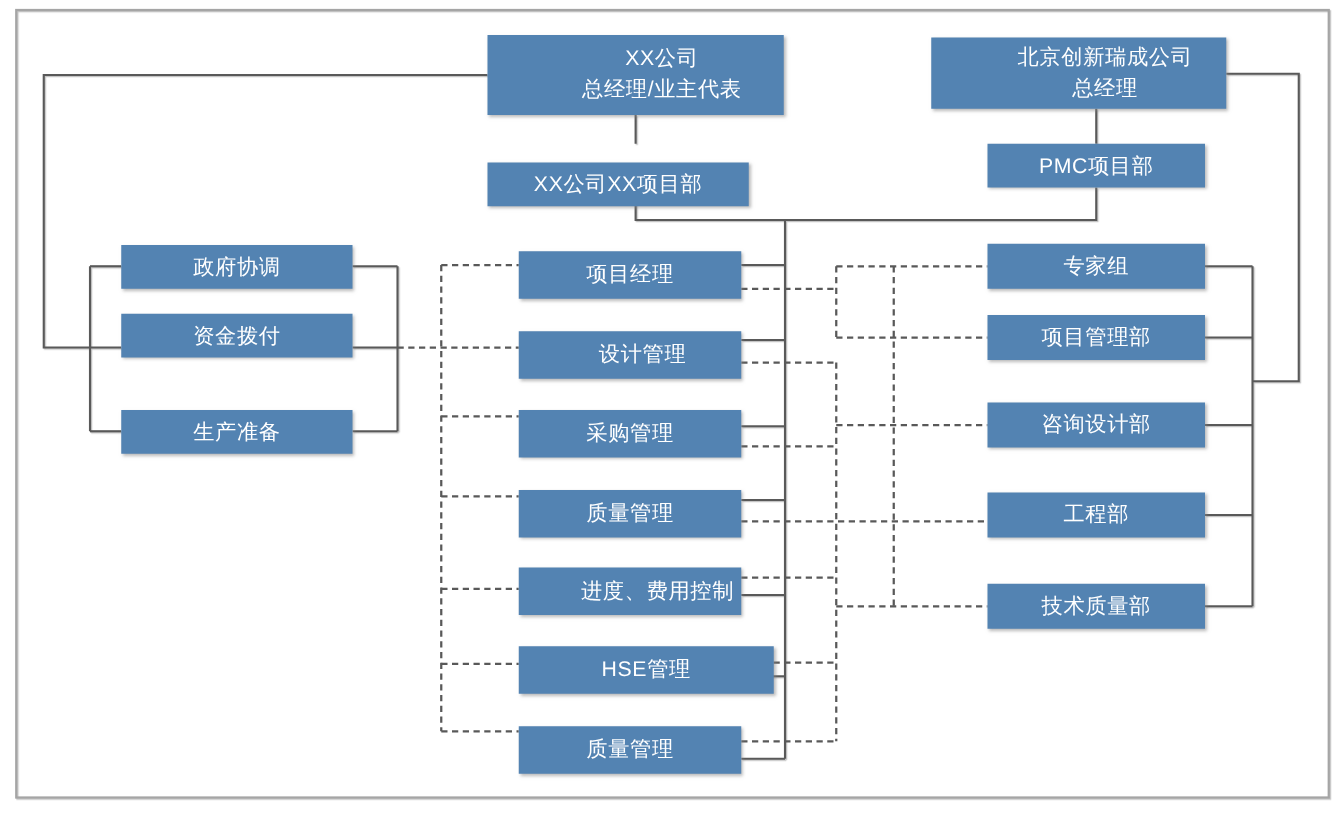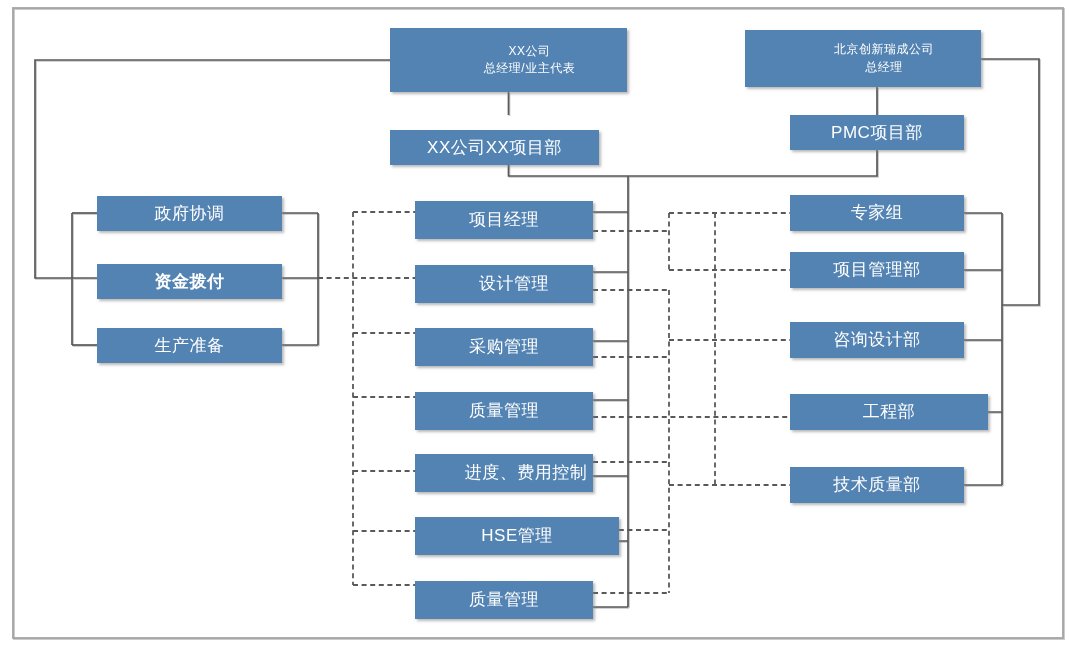--- a/index.html
+++ b/index.html
@@ -21,21 +21,21 @@
     color:#ffffff;
     display:flex;align-items:center;justify-content:center;
     text-align:center;
     font-size:17px;
     letter-spacing:0.5px;
     line-height:1.25;
     white-space:pre-line;
     box-shadow:1.5px 1.5px 2.5px rgba(130,130,130,0.55);
     box-sizing:border-box;
   }
-  .node.two-line{font-size:12px;line-height:1.45;padding-left:42px;}
+  .node.two-line{font-size:17px;line-height:1.45;padding-left:42px;}
 </style>
 </head>
 <body>
 
 <div id="stage">
 
   <svg id="wires" width="1071" height="651" viewBox="0 0 1071 651">
 
     <rect class="frame-rect shadowed" x="13" y="8" width="1050" height="630"></rect>
 
@@ -95,30 +95,30 @@
   </svg>
 
   <div class="node two-line" style="left:390px;top:28px;width:237px;height:64px;">XX公司
 总经理/业主代表</div>
   <div class="node" style="left:390px;top:130px;width:209px;height:35px;">XX公司XX项目部</div>
   <div class="node two-line" style="left:745px;top:30px;width:236px;height:57px;">北京创新瑞成公司
 总经理</div>
   <div class="node" style="left:790px;top:115px;width:174px;height:35px;">PMC项目部</div>
 
   <div class="node" style="left:97px;top:196px;width:185px;height:35px;">政府协调</div>
-  <div class="node" style="left:97px;top:264px;width:185px;height:35px;font-weight:bold;">资金拨付</div>
+  <div class="node" style="left:97px;top:251px;width:185px;height:35px;">资金拨付</div>
   <div class="node" style="left:97px;top:328px;width:185px;height:35px;">生产准备</div>
 
   <div class="node" style="left:415px;top:201px;width:178px;height:38px;">项目经理</div>
   <div class="node" style="left:415px;top:265px;width:178px;height:38px;padding-left:20px;">设计管理</div>
   <div class="node" style="left:415px;top:328px;width:178px;height:38px;">采购管理</div>
   <div class="node" style="left:415px;top:392px;width:178px;height:38px;">质量管理</div>
   <div class="node" style="left:415px;top:454px;width:178px;height:38px;padding-left:44px;">进度、费用控制</div>
   <div class="node" style="left:415px;top:517px;width:204px;height:38px;">HSE管理</div>
   <div class="node" style="left:415px;top:581px;width:178px;height:38px;">质量管理</div>
 
   <div class="node" style="left:790px;top:195px;width:174px;height:36px;">专家组</div>
   <div class="node" style="left:790px;top:252px;width:174px;height:36px;">项目管理部</div>
   <div class="node" style="left:790px;top:322px;width:174px;height:36px;">咨询设计部</div>
-  <div class="node" style="left:790px;top:394px;width:198px;height:36px;">工程部</div>
+  <div class="node" style="left:790px;top:394px;width:174px;height:36px;">工程部</div>
   <div class="node" style="left:790px;top:467px;width:174px;height:36px;">技术质量部</div>
 
 </div>
 
 </body></html>

